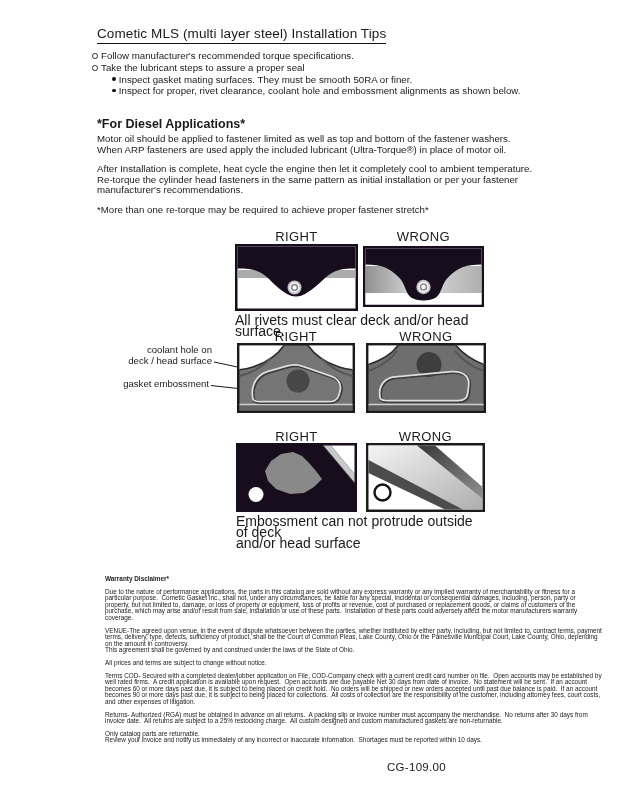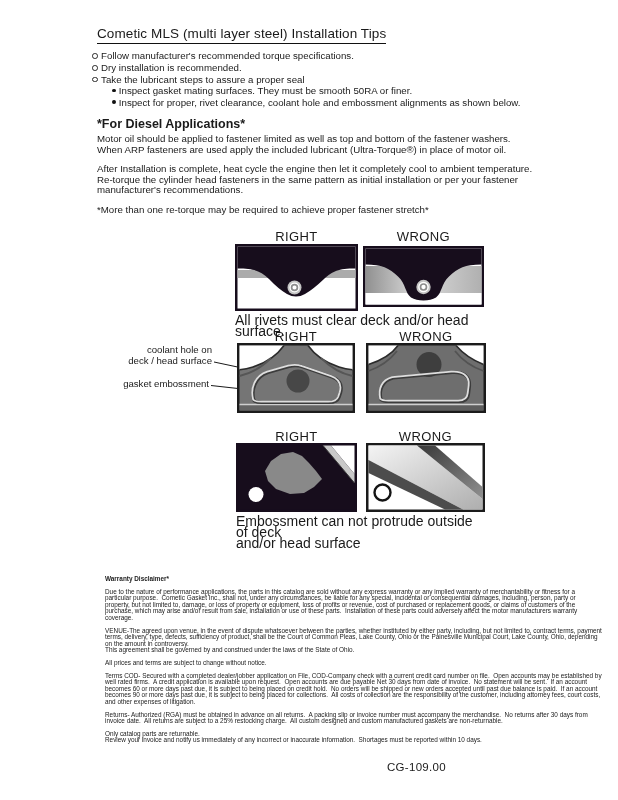--- a/index.html
+++ b/index.html
@@ -38,24 +38,20 @@
     <span class="title">Cometic MLS (multi layer steel) Installation Tips</span>
   </div>
 
   <div class="abs bullet-list" style="left:92px;top:50px;width:470px;">
     <div class="bullet-row">
       <span class="b-marker"></span>
       <span>Follow manufacturer's recommended torque specifications.</span>
     </div>
     <div class="bullet-row">
       <span class="b-marker"></span>
-      <span>Dry installation is recommended.</span>
-    </div>
-    <div class="bullet-row">
-      <span class="b-marker"></span>
       <span>Take the lubricant steps to assure a proper seal</span>
     </div>
     <div class="bullet-row sub">
       <span class="sb-marker"></span>
       <span>Inspect gasket mating surfaces.  They must be smooth 50RA or finer.</span>
     </div>
     <div class="bullet-row sub">
       <span class="sb-marker"></span>
       <span>Inspect for proper, rivet clearance, coolant hole and embossment alignments as shown below.</span>
     </div>

